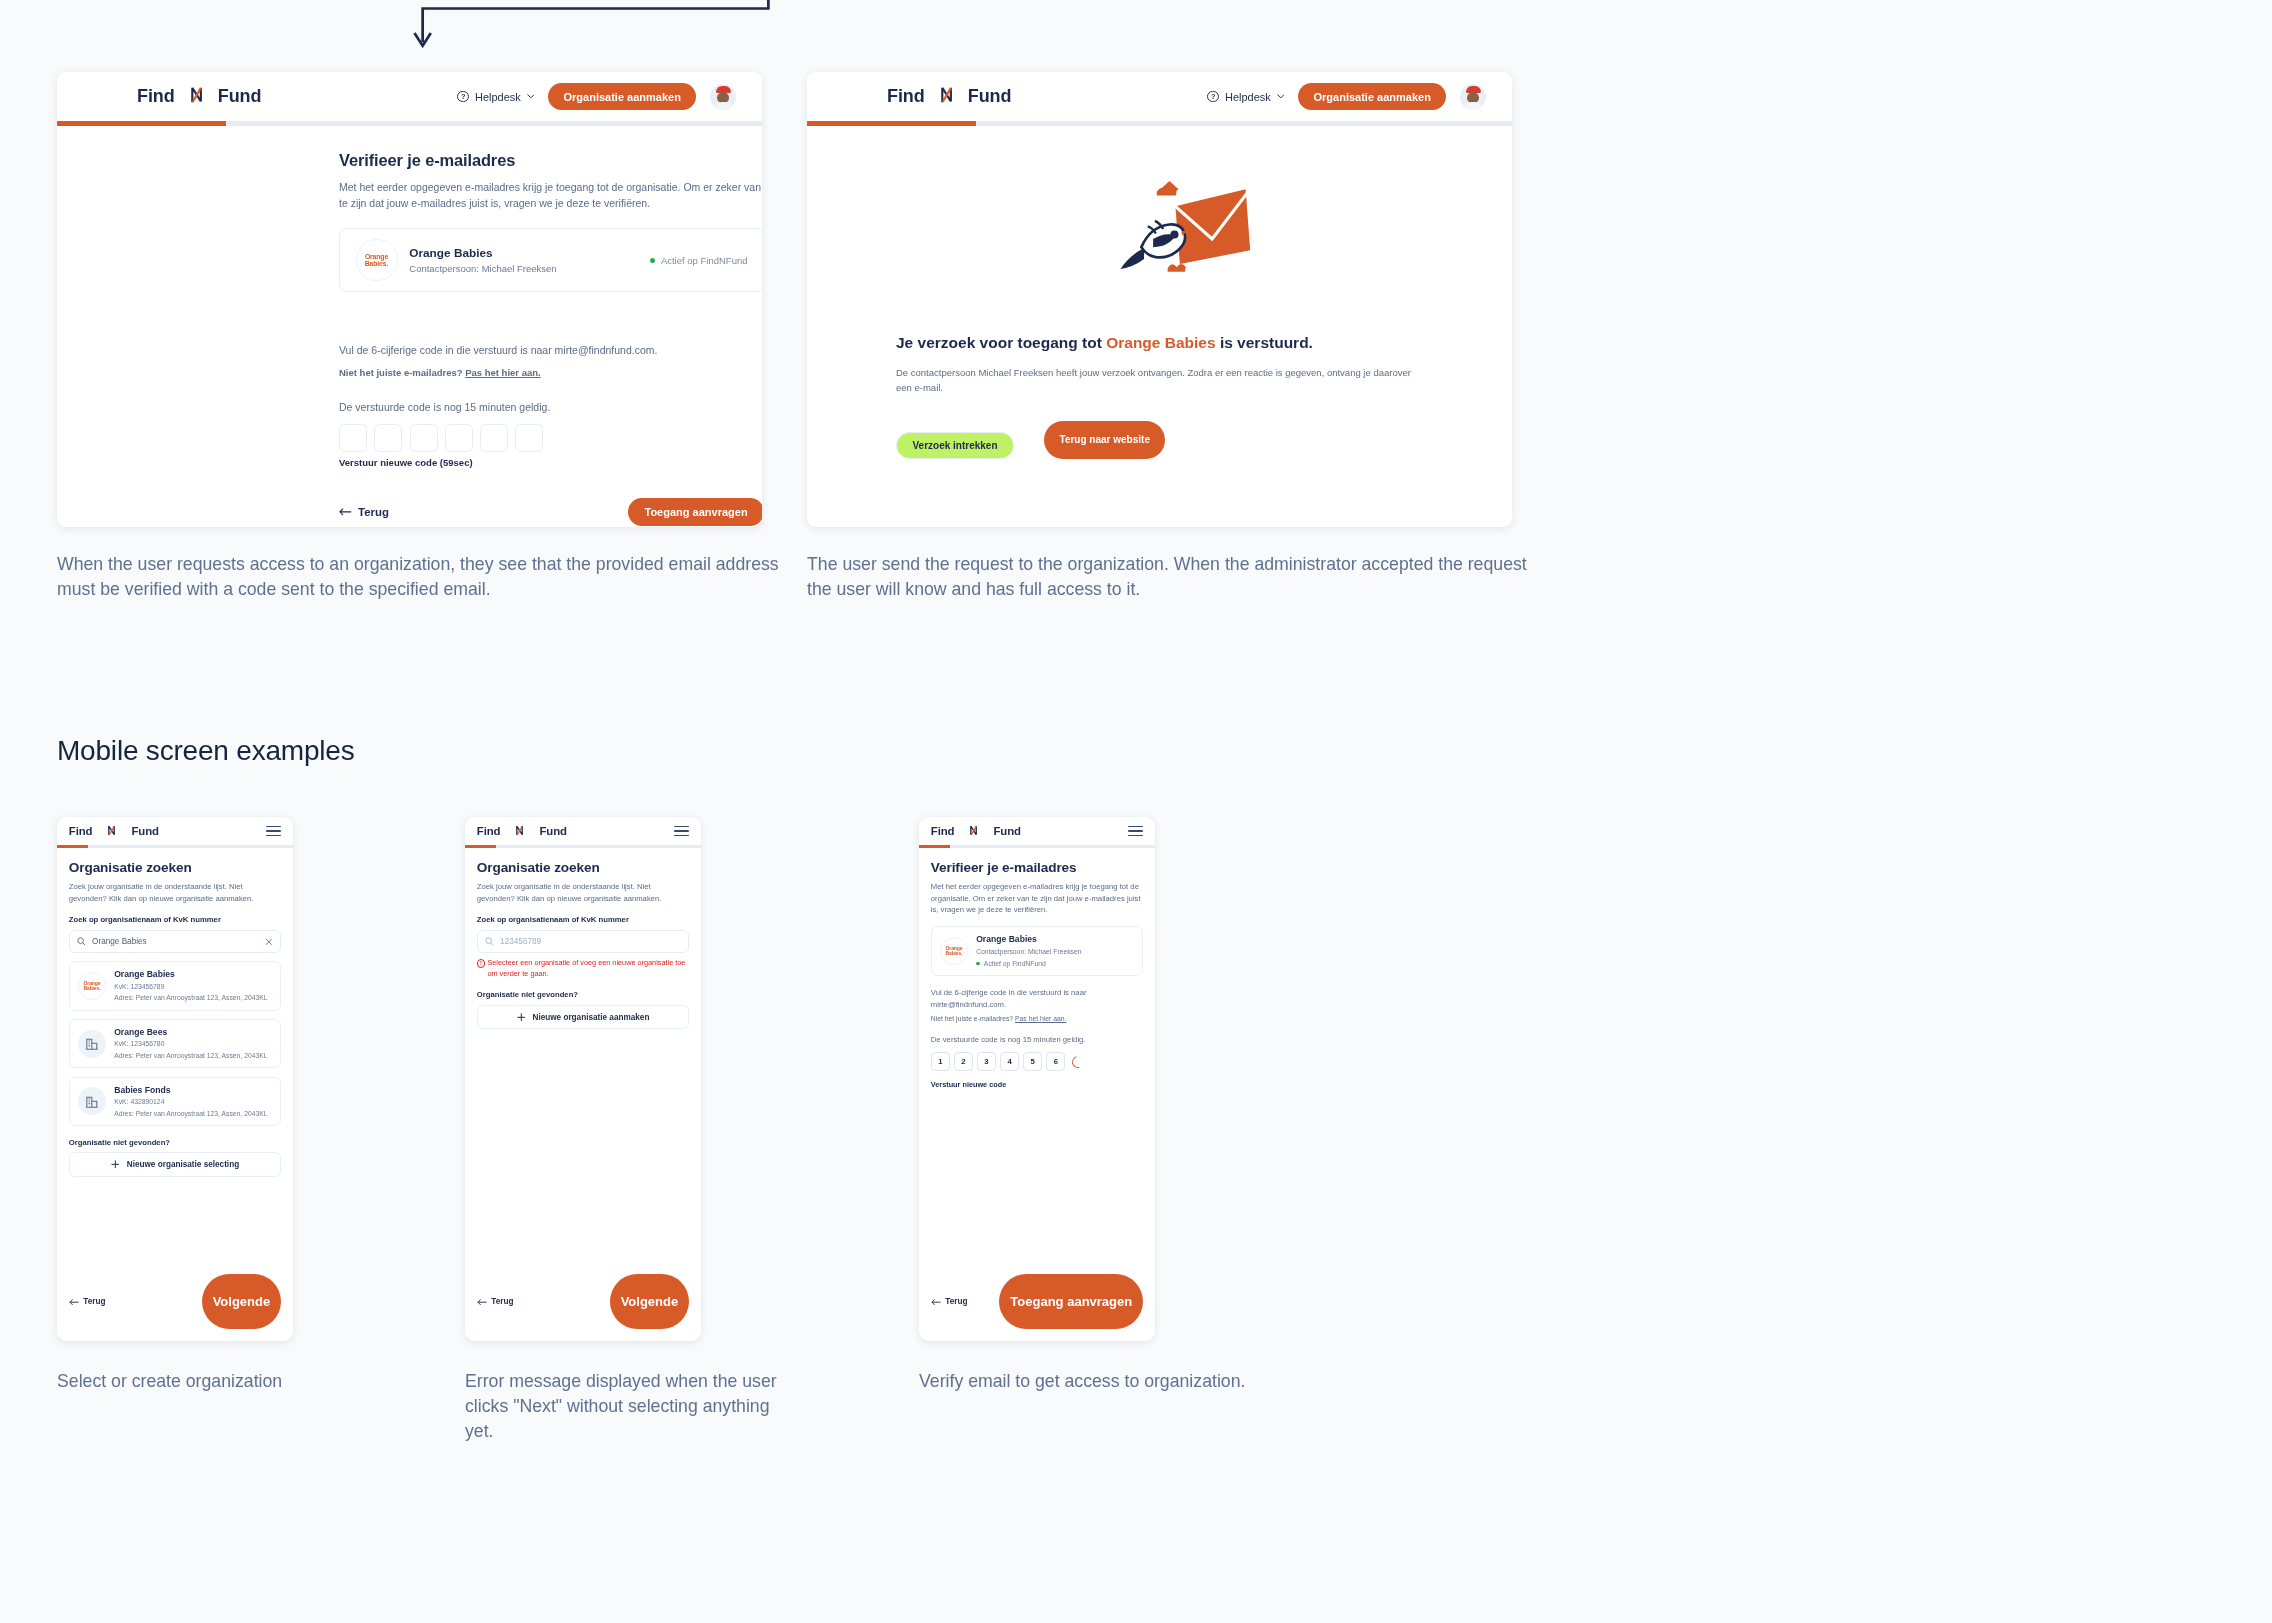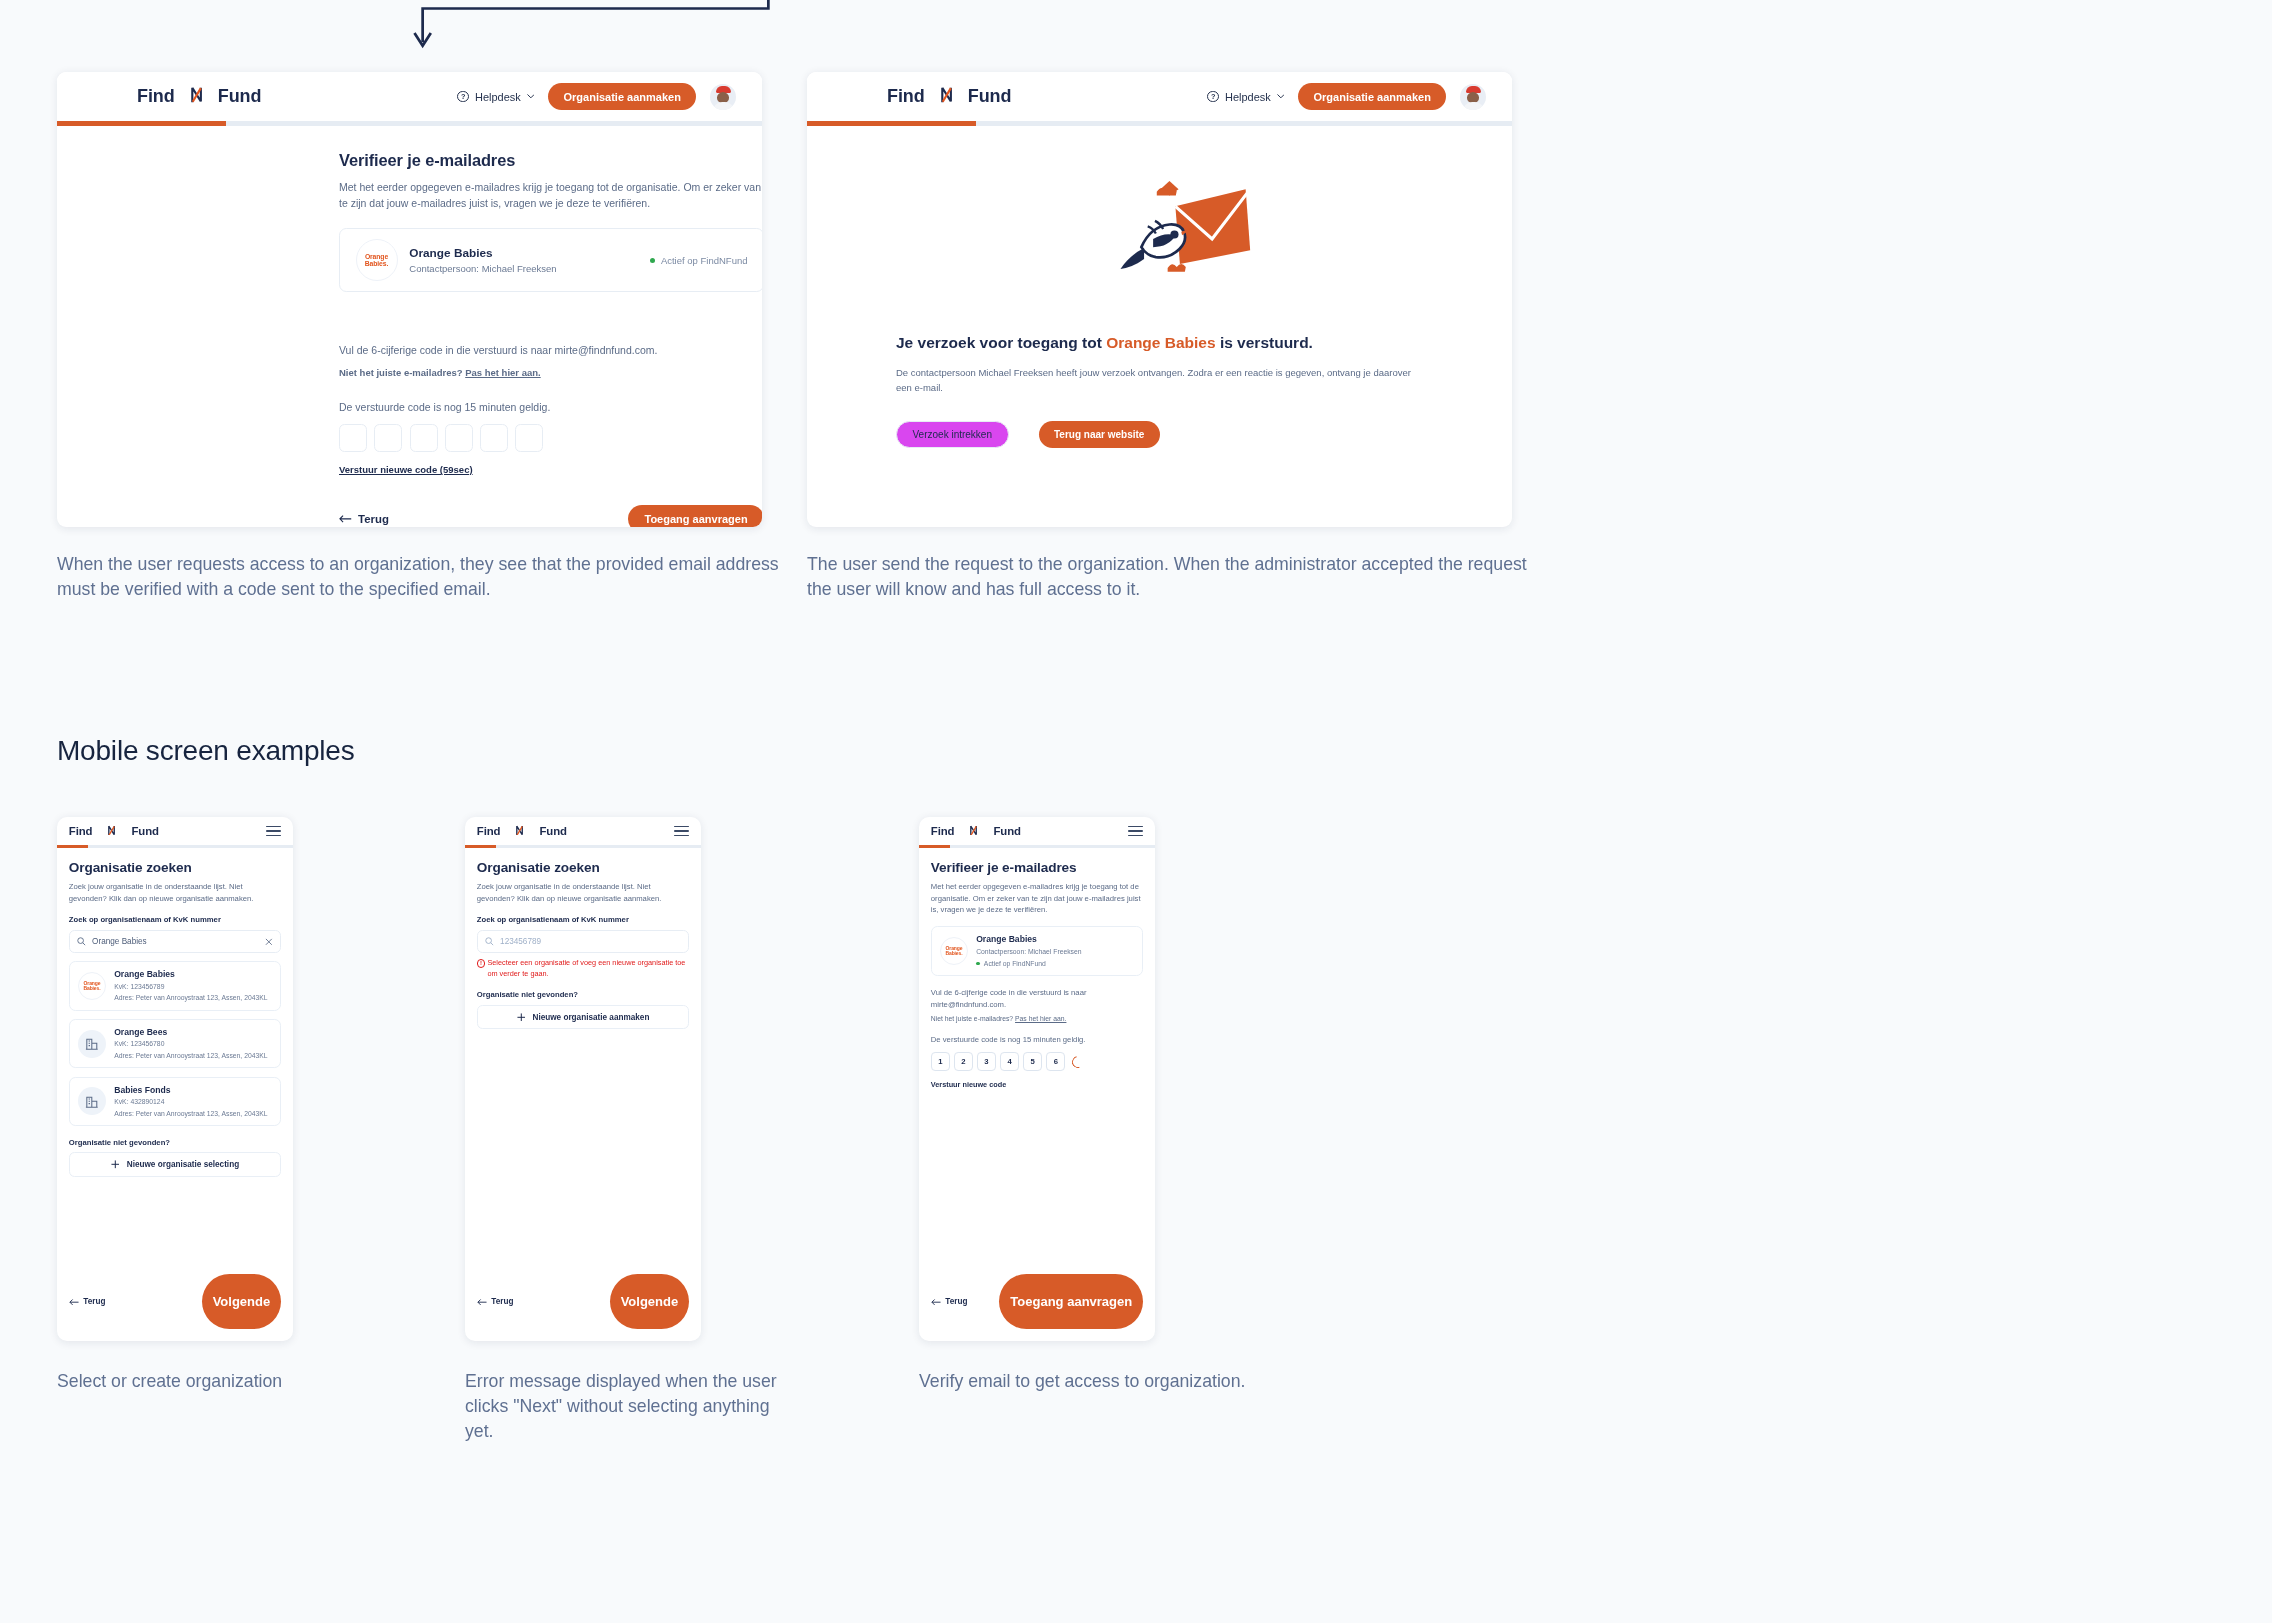--- a/index.html
+++ b/index.html
@@ -76,22 +76,22 @@
   .org-sub  { font-size: 9.5px; color: #6b7a94; margin-top: 3.2px; }
   .org-status { margin-left: auto; display: flex; align-items: center; gap: 5.5px; font-size: 9.5px; color: #7b8aa3; }
   .dot { width: 5px; height: 5px; border-radius: 50%; background: #2fa84f; flex: none; }
 
   .codebox { width: 28px; height: 28px; border: 0.9px solid #e7edf4; border-radius: 5.5px; background:#fff; }
   .codebox-row { display: flex; gap: 7.3px; }
 
   .link-u { text-decoration: underline; color: #5b6b87; }
 
   .btn-ghost {
-    background: #d946ef; color: #1d2a4d; border: 0.9px solid #e7edf4; border-radius: 454px;
-    font-family: inherit; font-weight: 400; cursor: pointer; white-space: nowrap;
+    background: #bef264; color: #1d2a4d; border: 0.9px solid #e7edf4; border-radius: 454px;
+    font-family: inherit; font-weight: 700; cursor: pointer; white-space: nowrap; margin-top: 11px;
   }
   .back-link { display: flex; align-items: center; gap: 6.4px; color: #1d2a4d; font-size: 11.4px; font-weight: 600; cursor: pointer; }
 
   
   .sent-wrap { display: flex; flex-direction: column; align-items: center; }
   .sent-h {
     font-size: 15.5px; font-weight: 700; color: #1d2a4d; line-height: 1.32;
     width: 527px;
   }
   .sent-h em { font-style: normal; color: #d75b28; }
@@ -228,21 +228,21 @@
 
       <div class="codebox-row" style="margin-top:8.2px;">
         <div class="codebox"></div>
         <div class="codebox"></div>
         <div class="codebox"></div>
         <div class="codebox"></div>
         <div class="codebox"></div>
         <div class="codebox"></div>
       </div>
 
-      <div style="margin-top:12px; font-size:9.5px; font-weight:700; color:#1d2a4d;text-decoration:underline;">Verstuur nieuwe code (59sec)</div>
+      <div style="margin-top:5px; font-size:9.5px; font-weight:700; color:#1d2a4d;">Verstuur nieuwe code (59sec)</div>
 
       <div style="margin-top:30px; width:425px; display:flex; align-items:center; justify-content:space-between;">
         <div class="back-link">
           <svg width="12.7" height="7.7" viewBox="0 0 28 17">
               <path d="M27 8.5 H2 M9 1.5 L2 8.5 L9 15.5" stroke="#1d2a4d" stroke-width="2.4" fill="none"></path>
             </svg>
           <span>Terug</span>
         </div>
         <button class="btn-primary" style="font-size:11px; padding:7.7px 16.4px;">Toegang aanvragen</button>
       </div>

